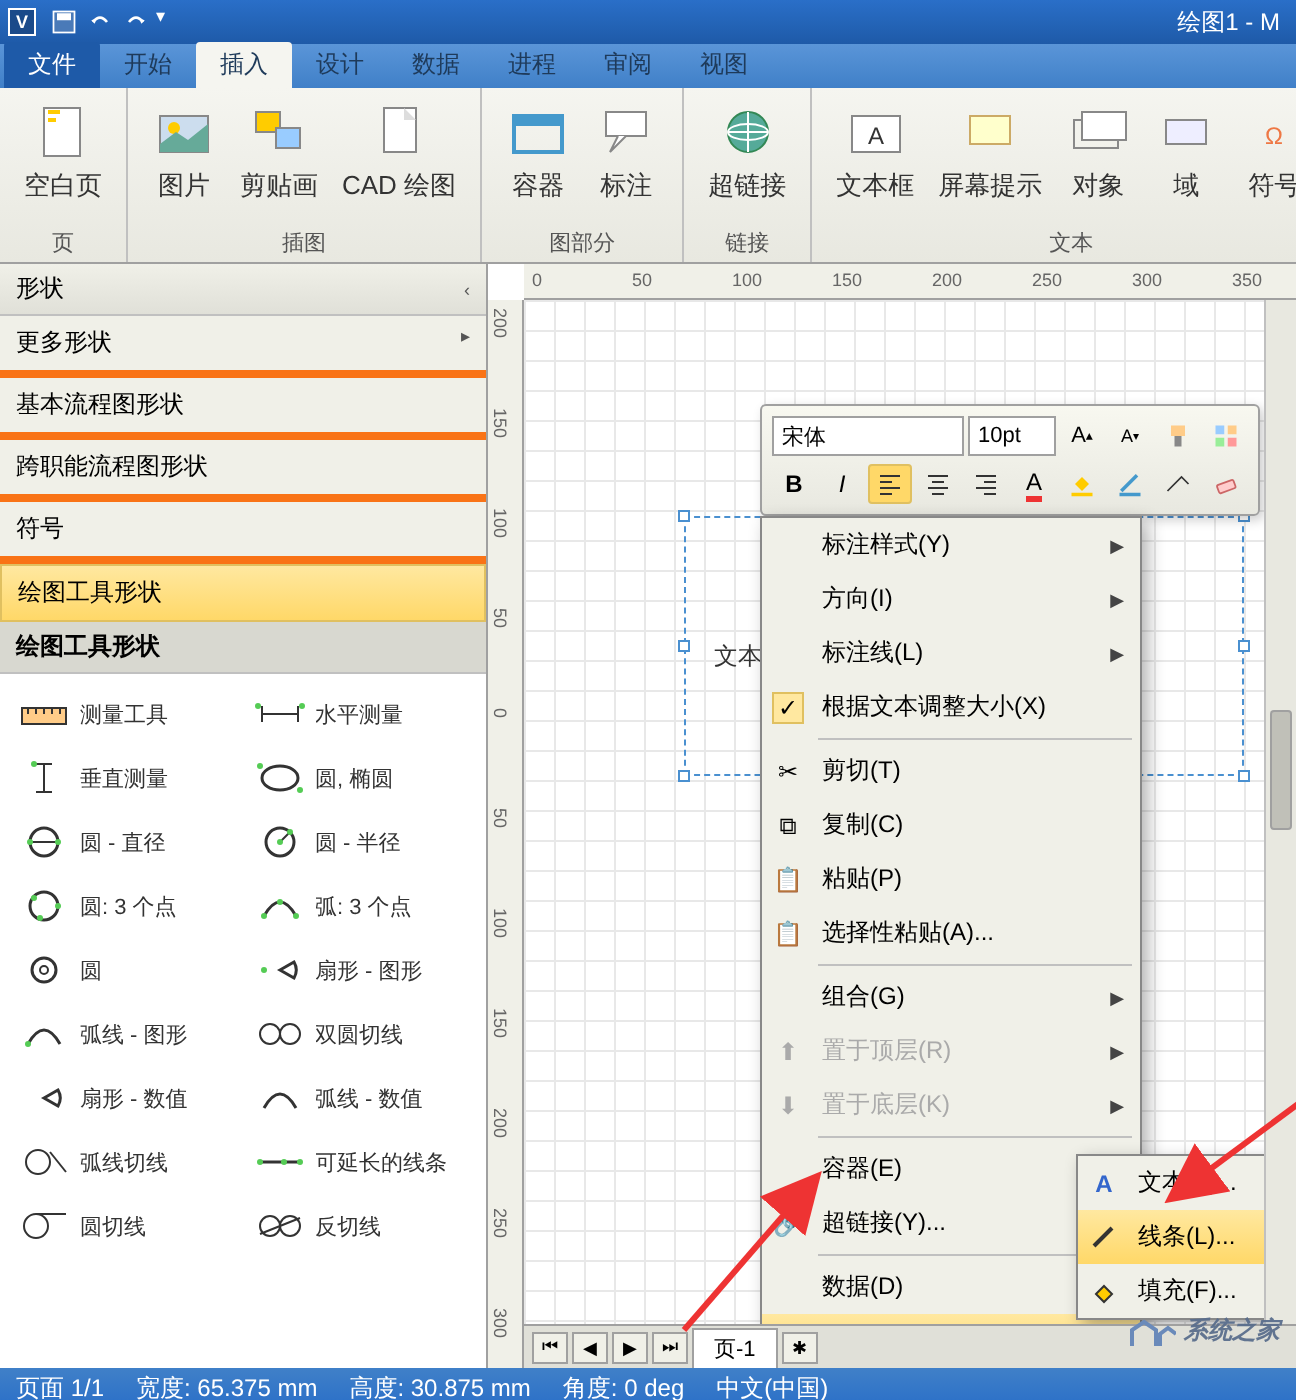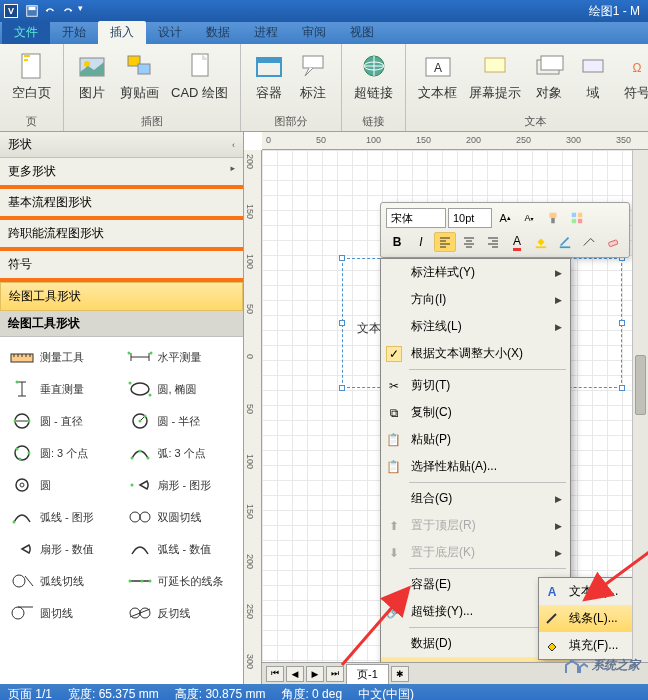--- a/index.html
+++ b/index.html
@@ -4,21 +4,21 @@
 <style>
 *{box-sizing:border-box;margin:0;padding:0;font-family:"Microsoft YaHei",SimSun,sans-serif;font-size:12px;user-select:none}
 body{width:648px;height:700px;background:#fff;overflow:hidden;position:relative}
 .titlebar{height:22px;background:linear-gradient(#2a6fc8,#1e5aa8);display:flex;align-items:center;padding:0 4px;color:#fff}
 .visio-icon{width:14px;height:14px;background:#1a4a8a;border:1px solid #fff;display:inline-flex;align-items:center;justify-content:center;font-size:9px;font-weight:bold;color:#fff}
 .qat{display:flex;gap:2px;margin-left:6px}
 .qat-btn{width:16px;height:16px;display:flex;align-items:center;justify-content:center;cursor:pointer}
 .qat-btn svg{width:14px;height:14px}
 .title-text{margin-left:auto;color:#fff;font-size:12px;margin-right:4px}
 .menubar{height:22px;background:linear-gradient(#5a95d8,#4080c8);display:flex;align-items:flex-end;padding-left:2px}
-.file-tab{background:#1e5aa8;color:#5eead4;padding:3px 12px;border-radius:2px 2px 0 0;cursor:pointer}
+.file-tab{background:#1e5aa8;color:#ffffff;padding:3px 12px;border-radius:2px 2px 0 0;cursor:pointer}
 .menu-tab{padding:3px 12px;color:#1e3a5a;cursor:pointer}
 .menu-tab.active{background:#f5f5f0;border-radius:2px 2px 0 0}
 .ribbon{height:88px;background:linear-gradient(#f5f5f0,#e8e8e0);border-bottom:1px solid #a0a0a0;display:flex}
 .ribbon-group{border-right:1px solid #c0c0c0;padding:4px 8px 2px;display:flex;flex-direction:column;align-items:center;justify-content:space-between}
 .ribbon-group-label{font-size:11px;color:#555;margin-top:auto}
 .ribbon-items{display:flex;gap:4px;align-items:flex-start}
 .ribbon-btn{display:flex;flex-direction:column;align-items:center;gap:2px;padding:2px 4px;cursor:pointer;border-radius:3px}
 .ribbon-icon{width:32px;height:32px;display:flex;align-items:center;justify-content:center}
 .ribbon-label{font-size:13px;color:#333;white-space:nowrap}
 .main{display:flex;height:552px}
@@ -490,21 +490,21 @@
         <div class="text-shape-handle ml"></div>
         <div class="text-shape-handle mr"></div>
         <div class="text-shape-handle bl"></div>
         <div class="text-shape-handle bm"></div>
         <div class="text-shape-handle br"></div>
       </div>
       <div class="text-label">文本</div>
 
       <div class="floating-toolbar">
         <div class="ft-row">
-          <input class="ft-input" style="width: 60px;" value="宋体">
+          <input class="ft-input" style="width: 96px;" value="宋体">
           <input class="ft-input" style="width: 44px;" value="10pt">
           <div class="ft-btn" style="font-size:11px">A<sup style="font-size:7px">▴</sup></div>
           <div class="ft-btn" style="font-size:9px">A<sup style="font-size:6px">▾</sup></div>
           <div class="ft-btn">
               <svg width="14" height="14" viewBox="0 0 16 16">
                 <rect x="4" y="2" width="8" height="6" fill="#fc8"></rect>
                 <rect x="6" y="8" width="4" height="6" fill="#888"></rect>
               </svg>
             </div>
           <div class="ft-btn">

